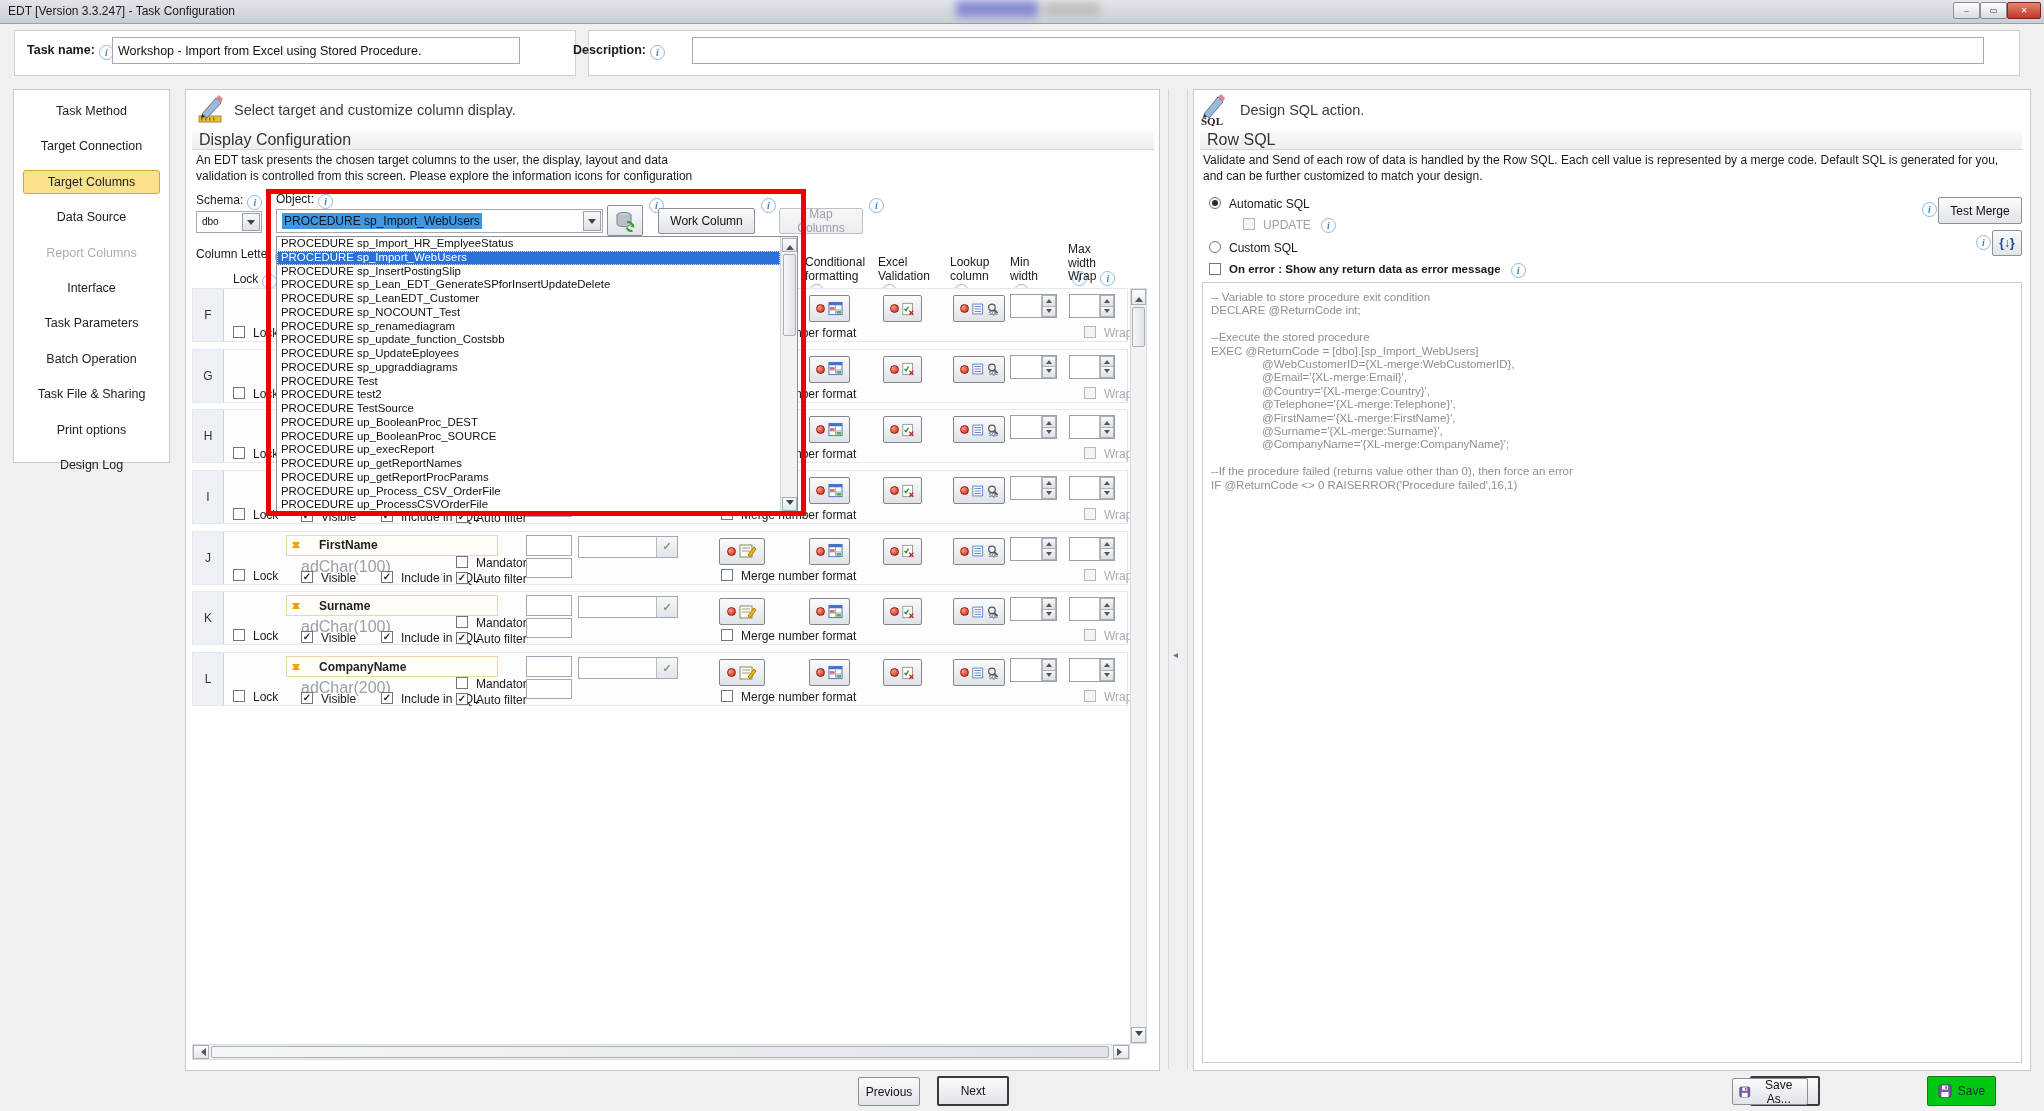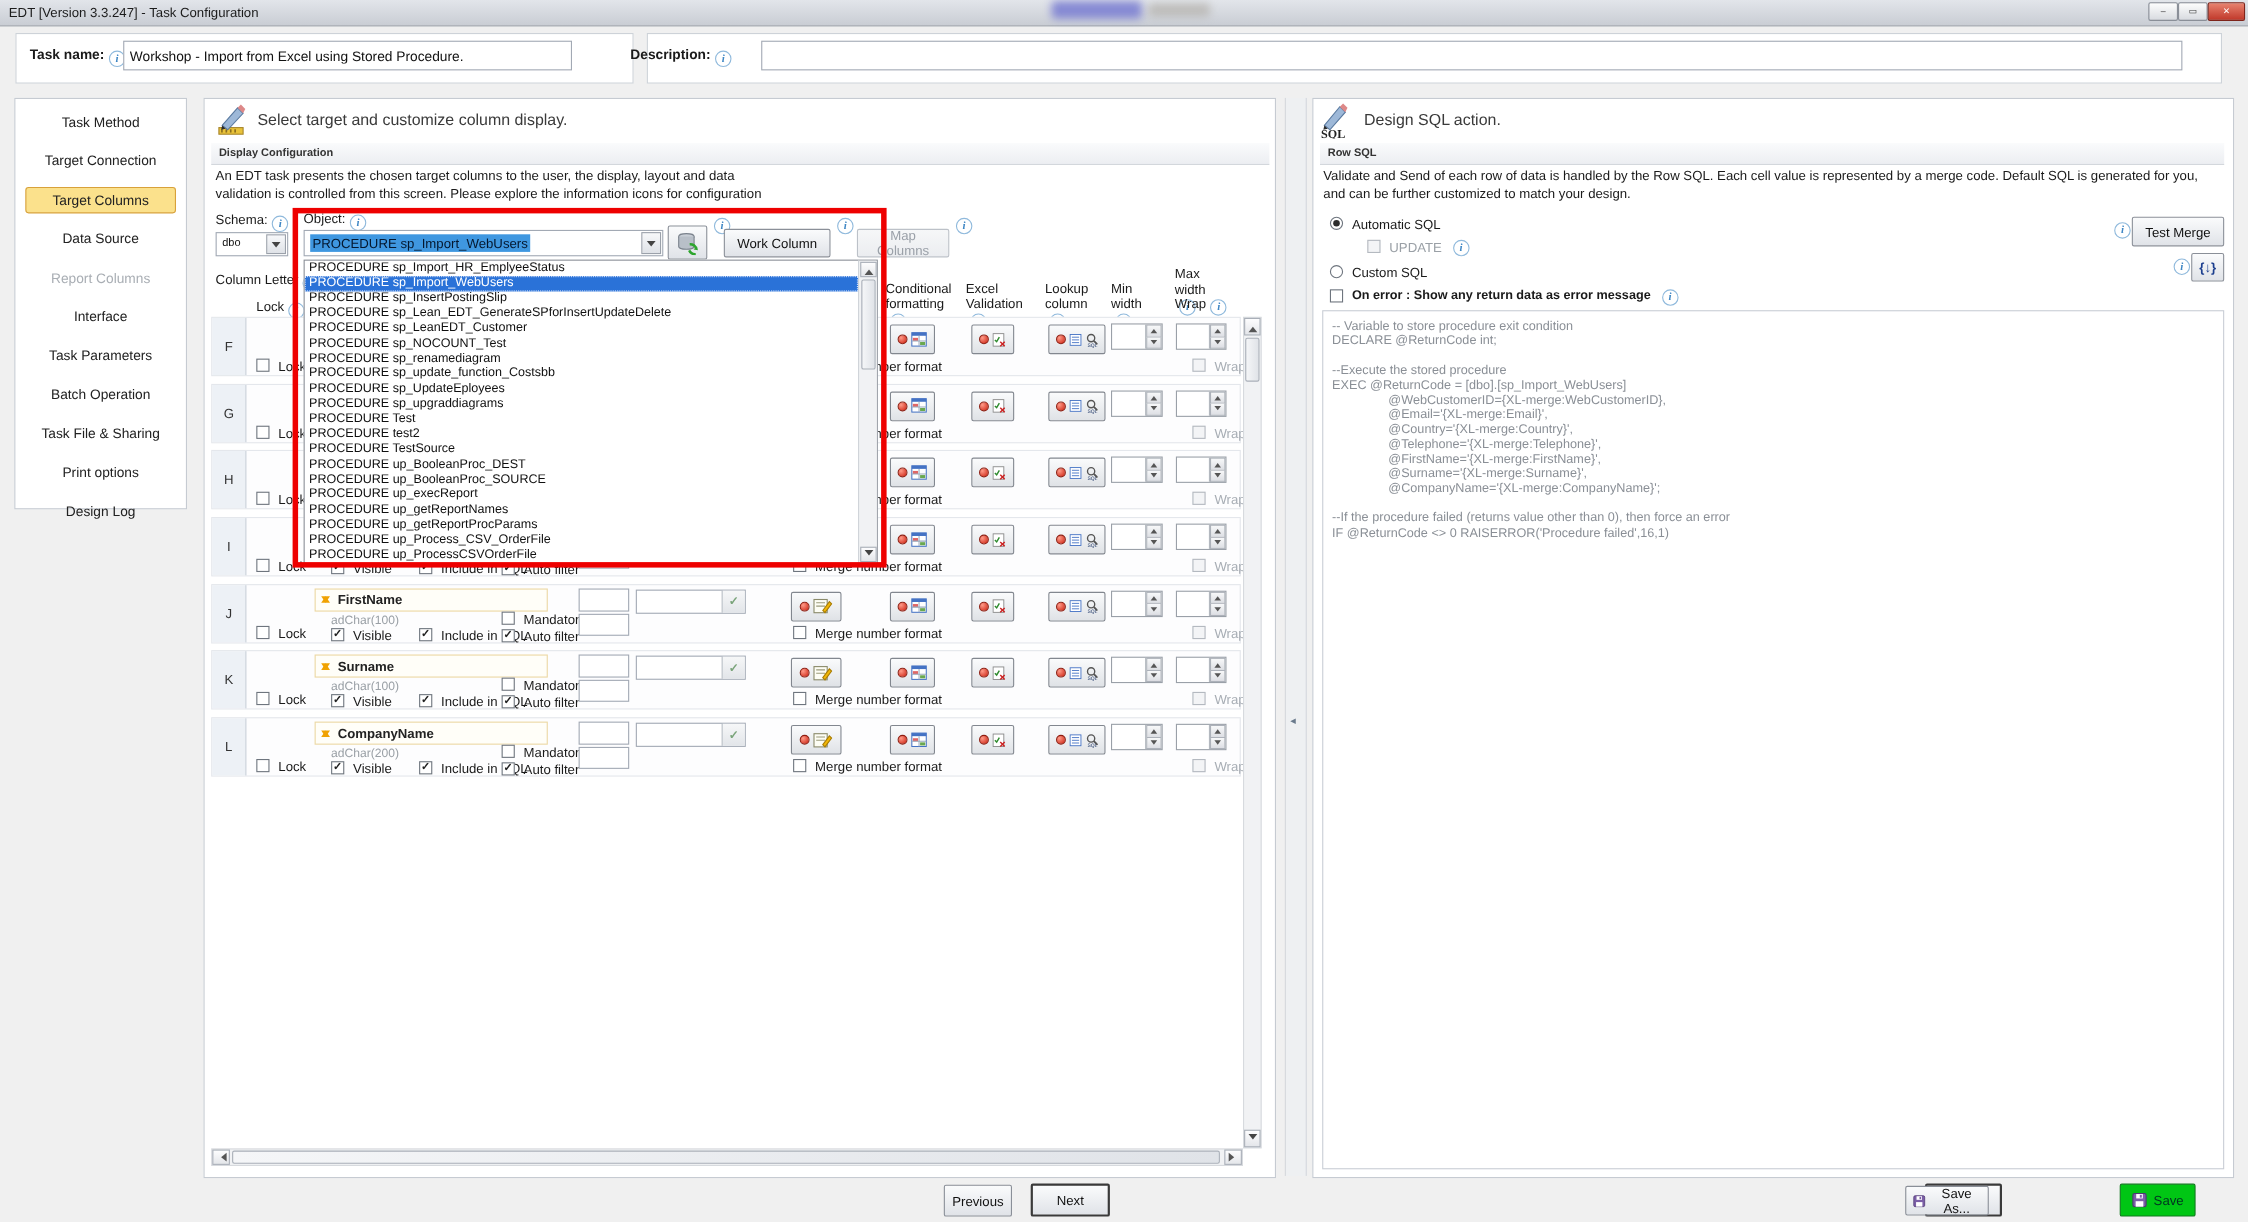--- a/index.html
+++ b/index.html
@@ -2,21 +2,21 @@
 <html><head>
 <meta charset="utf-8">
 <style>
   html,body{margin:0;padding:0}
   body{width:2044px;height:1111px;position:relative;overflow:hidden;background:#f0f0f0;
        font-family:"Liberation Sans",sans-serif;color:#1a1a1a;-webkit-font-smoothing:antialiased}
   .abs{position:absolute}
   .lbl{position:absolute;font-size:12.5px;white-space:nowrap;color:#1a1a1a}
   .panel{position:absolute;background:#fff;border:1px solid #c6cbd2}
   .secbar{position:absolute;height:20px;background:linear-gradient(#fafbfc,#eceef2);border-bottom:1px solid #d3d7dc;
-          color:#333;font-weight:bold;font-size:10px;line-height:20px;padding-left:7px;box-sizing:border-box}
+          color:#333;font-weight:normal;font-size:16px;line-height:20px;padding-left:7px;box-sizing:border-box}
   .input{position:absolute;border:1px solid #a2a9b4;background:#fff;font:12.5px "Liberation Sans",sans-serif;
          padding:0 5px;box-sizing:border-box;color:#111}
   .btn{position:absolute;border:1px solid #8a8f98;background:linear-gradient(#fafbfc,#e0e3e8);
        font-size:12px;color:#111;border-radius:2px;display:flex;align-items:center;justify-content:center;gap:6px;box-sizing:border-box}
   .btn.default{border:2px solid #3a3a3a}
   .btn.disabled{color:#9aa0a8;border-color:#bcc1c8;background:linear-gradient(#f6f7f8,#ebedf0)}
   .info{display:inline-block;width:13px;height:13px;border-radius:50%;border:1px solid #8fb9dc;background:#fff;
         color:#3e86c4;font:italic bold 10px/13px "Liberation Serif",serif;text-align:center;vertical-align:-2px;margin-left:4px}
   .info::after{content:"i"}
   .chk{display:inline-block;width:12px;height:12px;border:1px solid #6e757e;background:#fff;box-sizing:border-box;flex:none}
@@ -44,22 +44,22 @@
   .sbtn{position:absolute;background:linear-gradient(#fdfdfe,#e4e6ea);border:1px solid #a9afb8;box-sizing:border-box;
         display:flex;align-items:center;justify-content:center}
   .sthumb{position:absolute;background:linear-gradient(90deg,#f5f6f8,#e0e3e8);border:1px solid #a9afb8;border-radius:2px;box-sizing:border-box}
   
   .grows{position:absolute;left:192px;top:288px;width:936px;display:flex;flex-direction:column;gap:6.7px}
   .grow{position:relative;height:52px;background:#fdfdfe;border:1px solid #e4e7ec;box-sizing:content-box}
   .g-letter{position:absolute;left:0;top:0;width:30px;height:52px;background:#edf1f6;border-right:1px solid #ccd3dc;
             text-align:center;line-height:52px;font-size:12px;color:#333}
   .g-lock{left:40px;top:37px}
   .g-name{position:absolute;left:93px;top:3px;width:212px;height:21px;border:1px solid #ecd8a4;background:#fffef8;
-          display:flex;align-items:center;gap:6px;padding-left:5px;box-sizing:border-box;font-weight:bold;font-size:12px;color:#222}
-  .g-type{position:absolute;left:108px;top:26px;font-size:11px;color:#9aa0a6}
+          display:flex;align-items:center;gap:18px;padding-left:5px;box-sizing:border-box;font-weight:bold;font-size:12px;color:#222}
+  .g-type{position:absolute;left:108px;top:26px;font-size:16px;color:#9aa0a6}
   .g-visible{left:108px;top:39px}.g-include{left:188px;top:39px}.g-mand{left:263px;top:24px}.g-auto{left:263px;top:40px}
   .g-in1{left:333px;top:3px;width:46px;height:21px}.g-in2{left:333px;top:26px;width:46px;height:20px}
   .g-wide{left:385px;top:4px;width:100px;height:22px;padding-right:20px}
   .g-check{position:absolute;right:0;top:0;bottom:0;width:20px;border-left:1px solid #b6bcc4;background:linear-gradient(#f6f7f8,#e2e5e9);
            display:flex;align-items:center;justify-content:center;color:#79a379;font-weight:bold;font-size:11px}
   .ibtn{position:absolute;border:1px solid #82878f;background:linear-gradient(#fafbfc,#dfe2e6);border-radius:2px;
         display:flex;align-items:center;justify-content:center;gap:3px;box-sizing:border-box}
   .led{width:7px;height:7px;border-radius:50%;background:radial-gradient(circle at 30% 30%,#ff9a88,#cc2211);border:1px solid #8e1d10;flex:none}
   .g-fmt{left:526px;top:6px;width:46px;height:27px}
   .g-merge{left:528px;top:37px}

